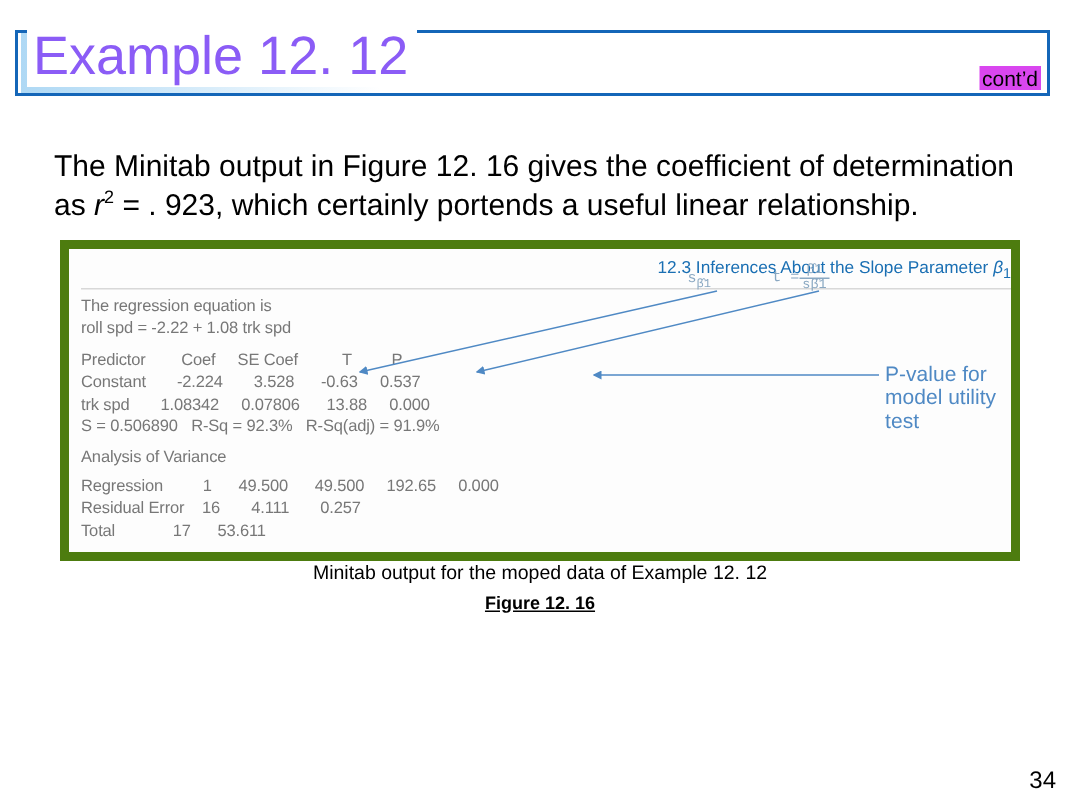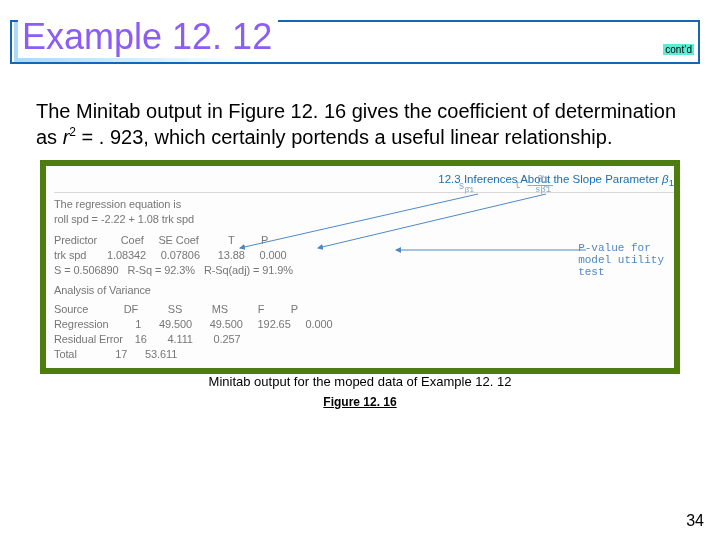--- a/index.html
+++ b/index.html
@@ -39,24 +39,24 @@
     font-size: 36px;
     color: #8b5cf6;
     background: #fff;
     display: inline-block;
     padding: 0 6px 0 4px;
   }
   .contd {
     position: absolute;
     right: 26px;
     top: 44px;
-    font-size: 10px;
+    font-size: 14px;
     color: #000;
     z-index: 2;
-    background: #5eead4;
+    background: #d946ef;
     padding: 0 2px;
   }
   .body-text {
     margin: 36px 28px 10px 36px;
     font-size: 20px;
     line-height: 1.3;
     color: #000;
   }
   .body-text .r-italic { font-style: italic; }
   .body-text sup { font-size: 12px; vertical-align: super; }
@@ -82,22 +82,22 @@
   .mt-mono {
     font-family: Liberation Sans, sans-serif;
     color: #777;
     white-space: pre;
     font-size: 11px;
     letter-spacing: -0.1px;
   }
   .annot {
     position: absolute;
     color: #4f89c4;
-    font-family: Liberation Mono, monospace;
-    font-size: 11px;
+    font-family: Liberation Sans, sans-serif;
+    font-size: 14px;
     line-height: 1.1;
   }
   .arrow-svg {
     position: absolute;
     pointer-events: none;
   }
   .caption1 {
     text-align: center;
     font-size: 13px;
   }
@@ -139,26 +139,26 @@
 
 <div class="mt-panel">
   <div class="mt-header">
     <span>12.3  Inferences About the Slope Parameter </span><span class="beta">β</span><sub>1</sub>
   </div>
 
   <div class="mt-mono">The regression equation is</div>
   <div class="mt-mono">roll spd = -2.22 + 1.08 trk spd</div>
   <div style="height:6px"></div>
   <div class="mt-mono">Predictor        Coef     SE Coef          T         P</div>
+  <div class="mt-mono">Constant       -2.224       3.528      -0.63     0.537</div>
   <div class="mt-mono">trk spd       1.08342     0.07806      13.88     0.000</div>
   <div class="mt-mono">S = 0.506890   R-Sq = 92.3%   R-Sq(adj) = 91.9%</div>
   <div style="height:6px"></div>
   <div class="mt-mono">Analysis of Variance</div>
   <div style="height:4px"></div>
-  <div class="mt-mono">Source            DF          SS          MS          F         P</div>
   <div class="mt-mono">Regression         1      49.500      49.500     192.65     0.000</div>
   <div class="mt-mono">Residual Error    16       4.111       0.257</div>
   <div class="mt-mono">Total             17      53.611</div>
 
   <div class="formula-block" style="right:200px; top:16px;">
     <span class="r-italic">s</span><sub style="font-size:8px">β̂1</sub>
   </div>
   <div class="formula-block" style="right:110px; top:10px; width:60px;">
     <span style="display:inline-block; vertical-align:middle;">t = </span><span style="display:inline-block; vertical-align:middle;">
       <span style="display:block; border-bottom:1px solid #8aa8c2; font-size:9px; padding:0 2px;">β̂1</span>

